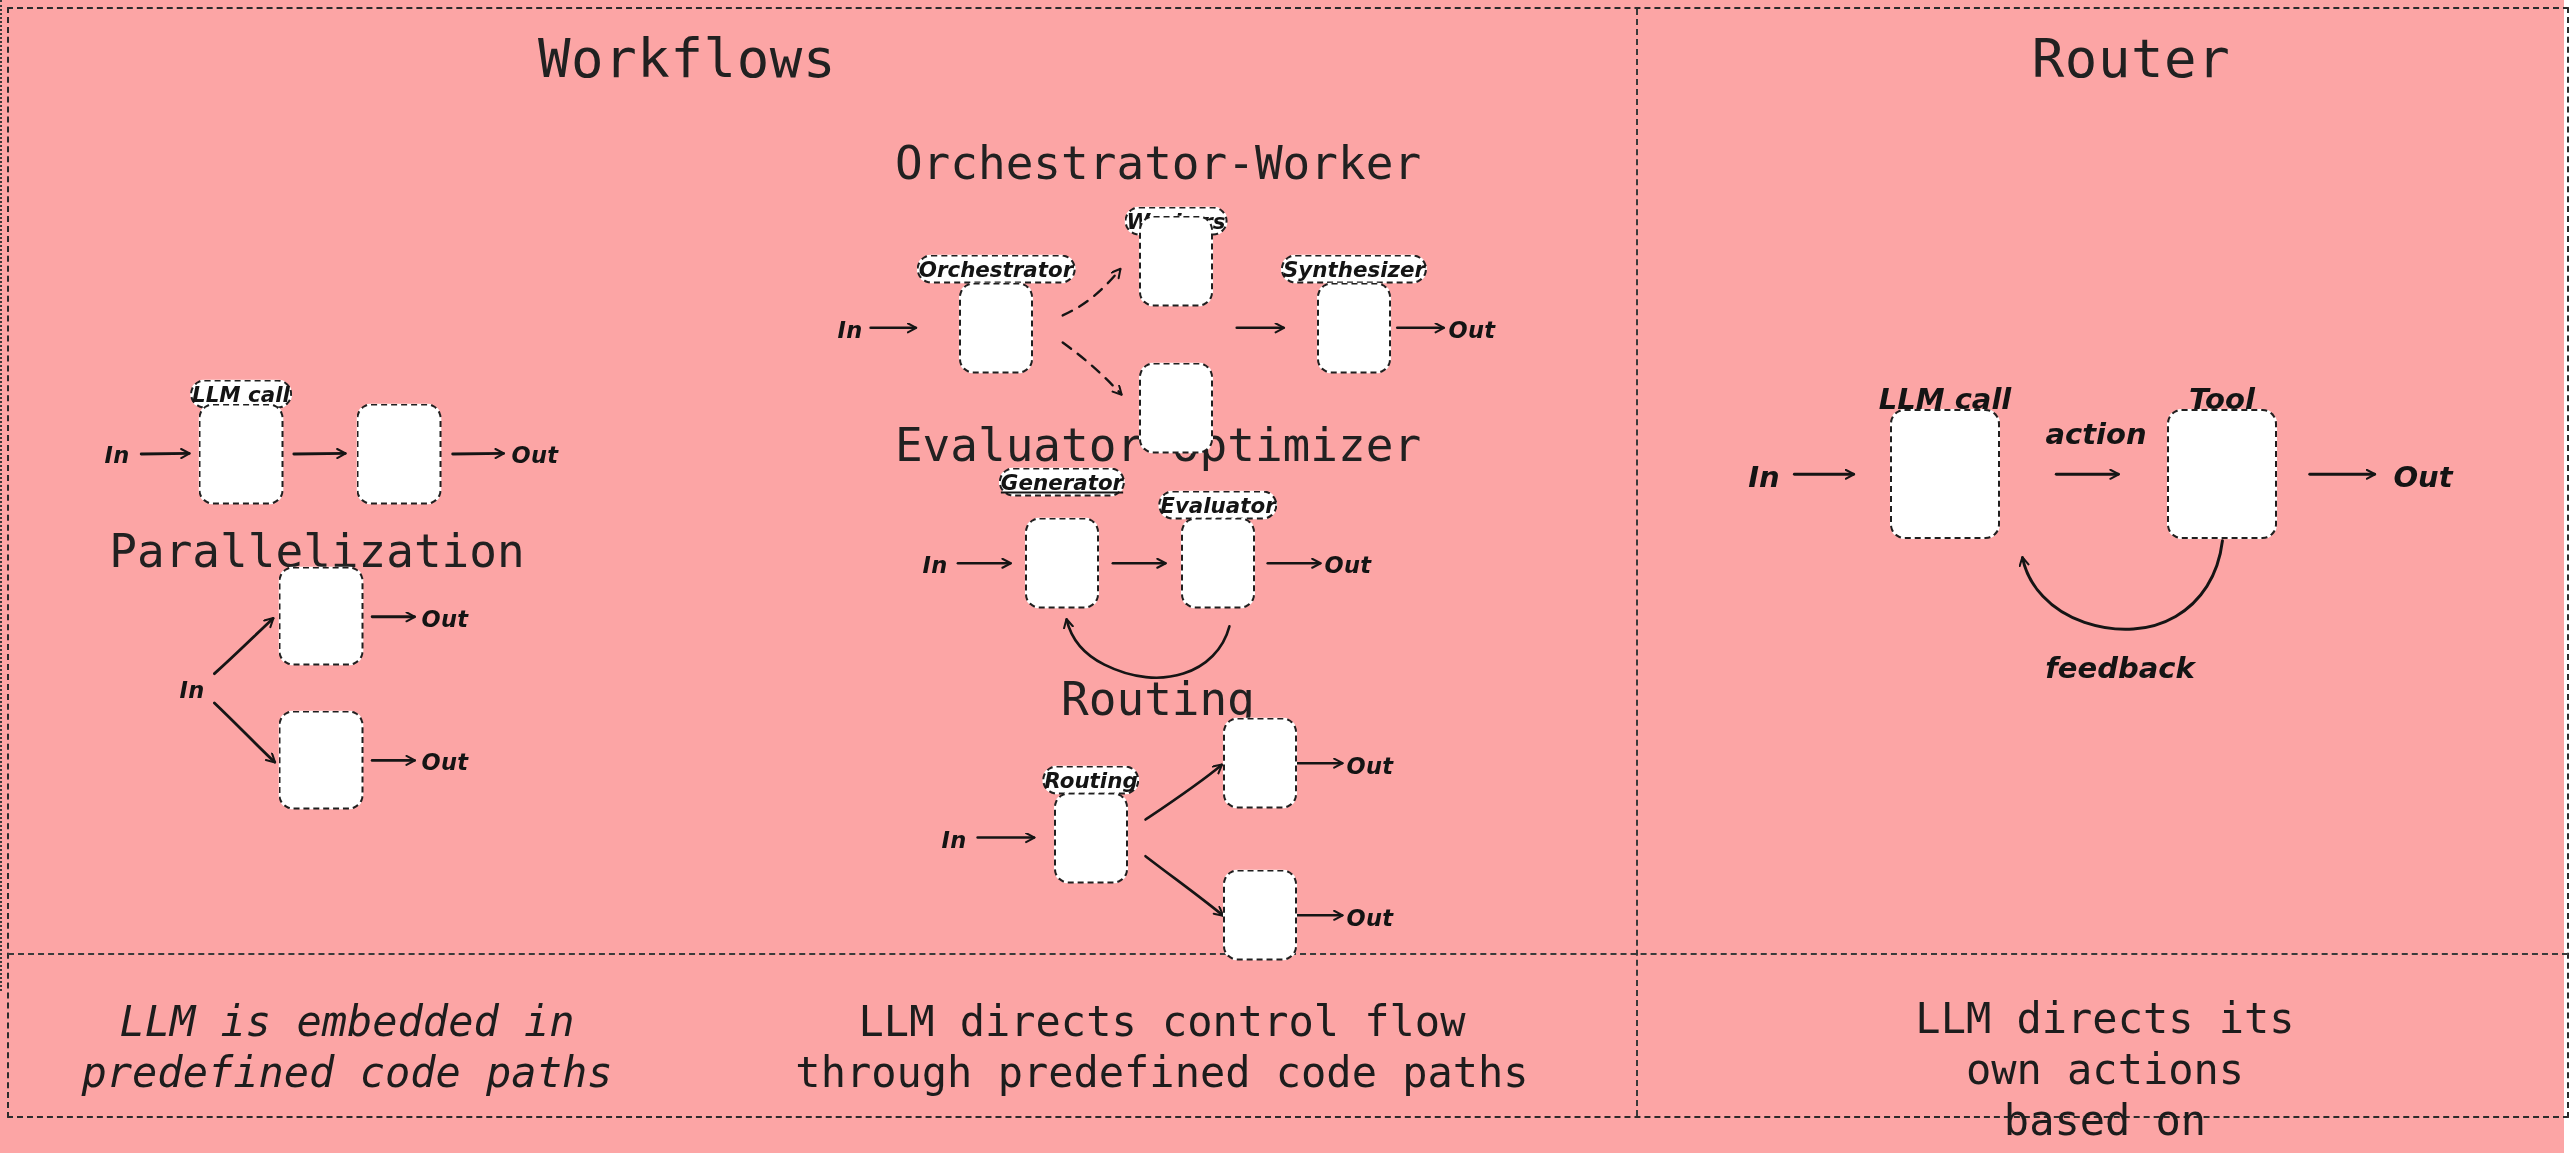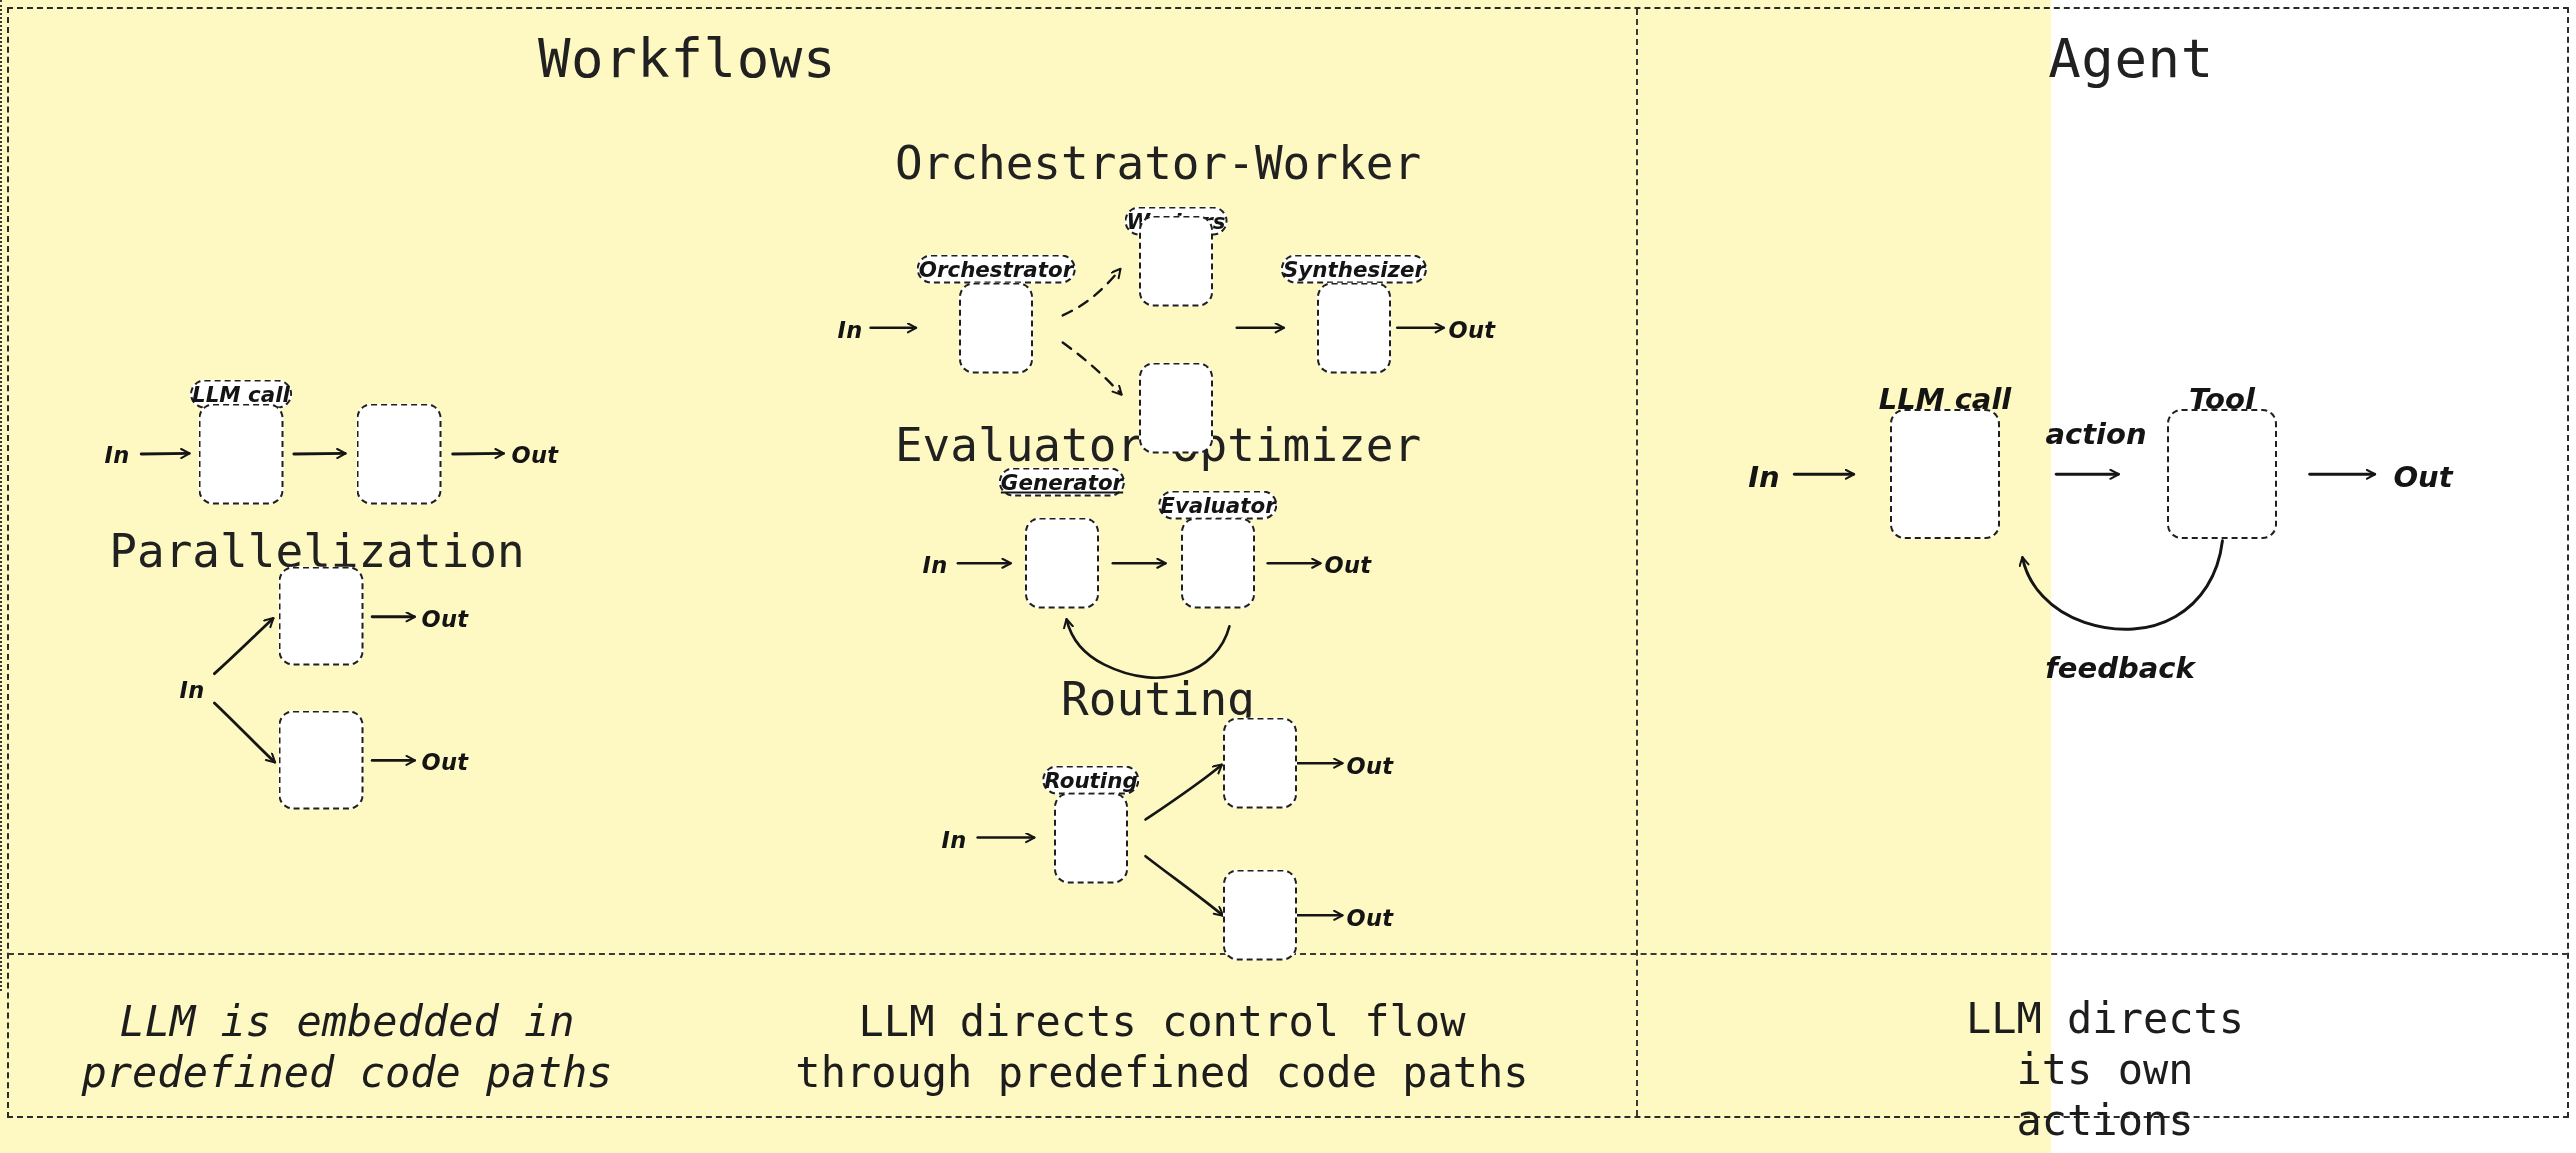--- a/index.html
+++ b/index.html
@@ -5,23 +5,23 @@
   * { box-sizing: border-box; margin: 0; padding: 0; }
   html, body {
     width: 2576px;
     height: 1153px;
     background: #ffffff;
     font-family: "DejaVu Sans", sans-serif;
     overflow: hidden;
   }
   #root {
     position: relative;
-    width: 2051px;
+    width: 2564px;
     height: 1153px;
-    background: #fef9c3;
+    background: #fca5a5;
   }
 
   
   .panel-outline {
     position: absolute;
     border: 2.3px dashed #2b2b2b;
     border-radius: 1.1px;
   }
   .vdiv, .hdiv {
     position: absolute;
@@ -263,21 +263,21 @@
   <div class="panel-outline" style="left:6.8px; top:6.8px; width:2562px; height:1111px;"></div>
 
   <div class="vdiv" style="left:1636px; top:9px; height:1107px;"></div>
 
   <div class="vdiv-fine" style="left:689px; top:125px; height:991px;"></div>
 
   <div class="hdiv" style="left:8px; top:953px; width:2560px;"></div>
 
   <div class="title-big" style="left:687px; top:27px;">Workflows</div>
 
-  <div class="title-big" style="left:2131px; top:27px;">Agent</div>
+  <div class="title-big" style="left:2131px; top:27px;">Router</div>
 
 
   <div class="title-sec" style="left:317px; top:524px;">Parallelization</div>
 
   <div class="title-sec" style="left:1158px; top:136px;">Orchestrator-Worker</div>
 
   <div class="title-sec" style="left:1158px; top:418px;">Evaluator-optimizer</div>
 
   <div class="title-sec" style="left:1158px; top:672px;">Routing</div>
 

